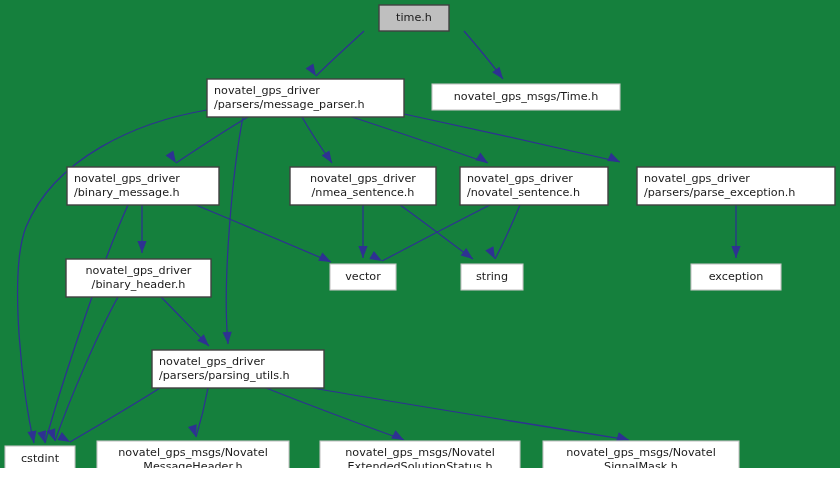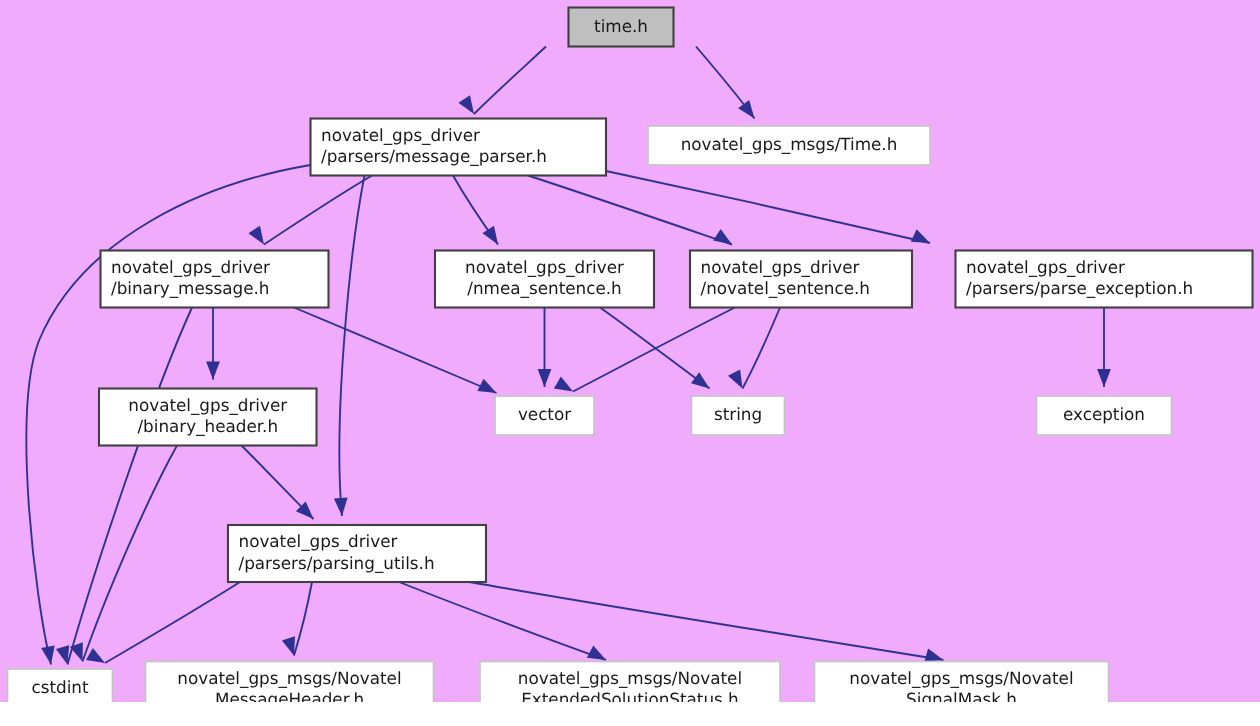--- a/index.html
+++ b/index.html
@@ -4,21 +4,21 @@
 <style>
   html, body {
     margin: 0;
     padding: 0;
     background: #ffffff;
   }
   #graph-root {
     position: relative;
     width: 840px;
     height: 468px;
-    background: #f0abfc;
+    background: #15803d;
     font-family: "DejaVu Sans", "Liberation Sans", sans-serif;
     overflow: hidden;
   }
   svg.graph-canvas {
     position: absolute;
     left: 0;
     top: 0;
     width: 840px;
     height: 484px;
   }

